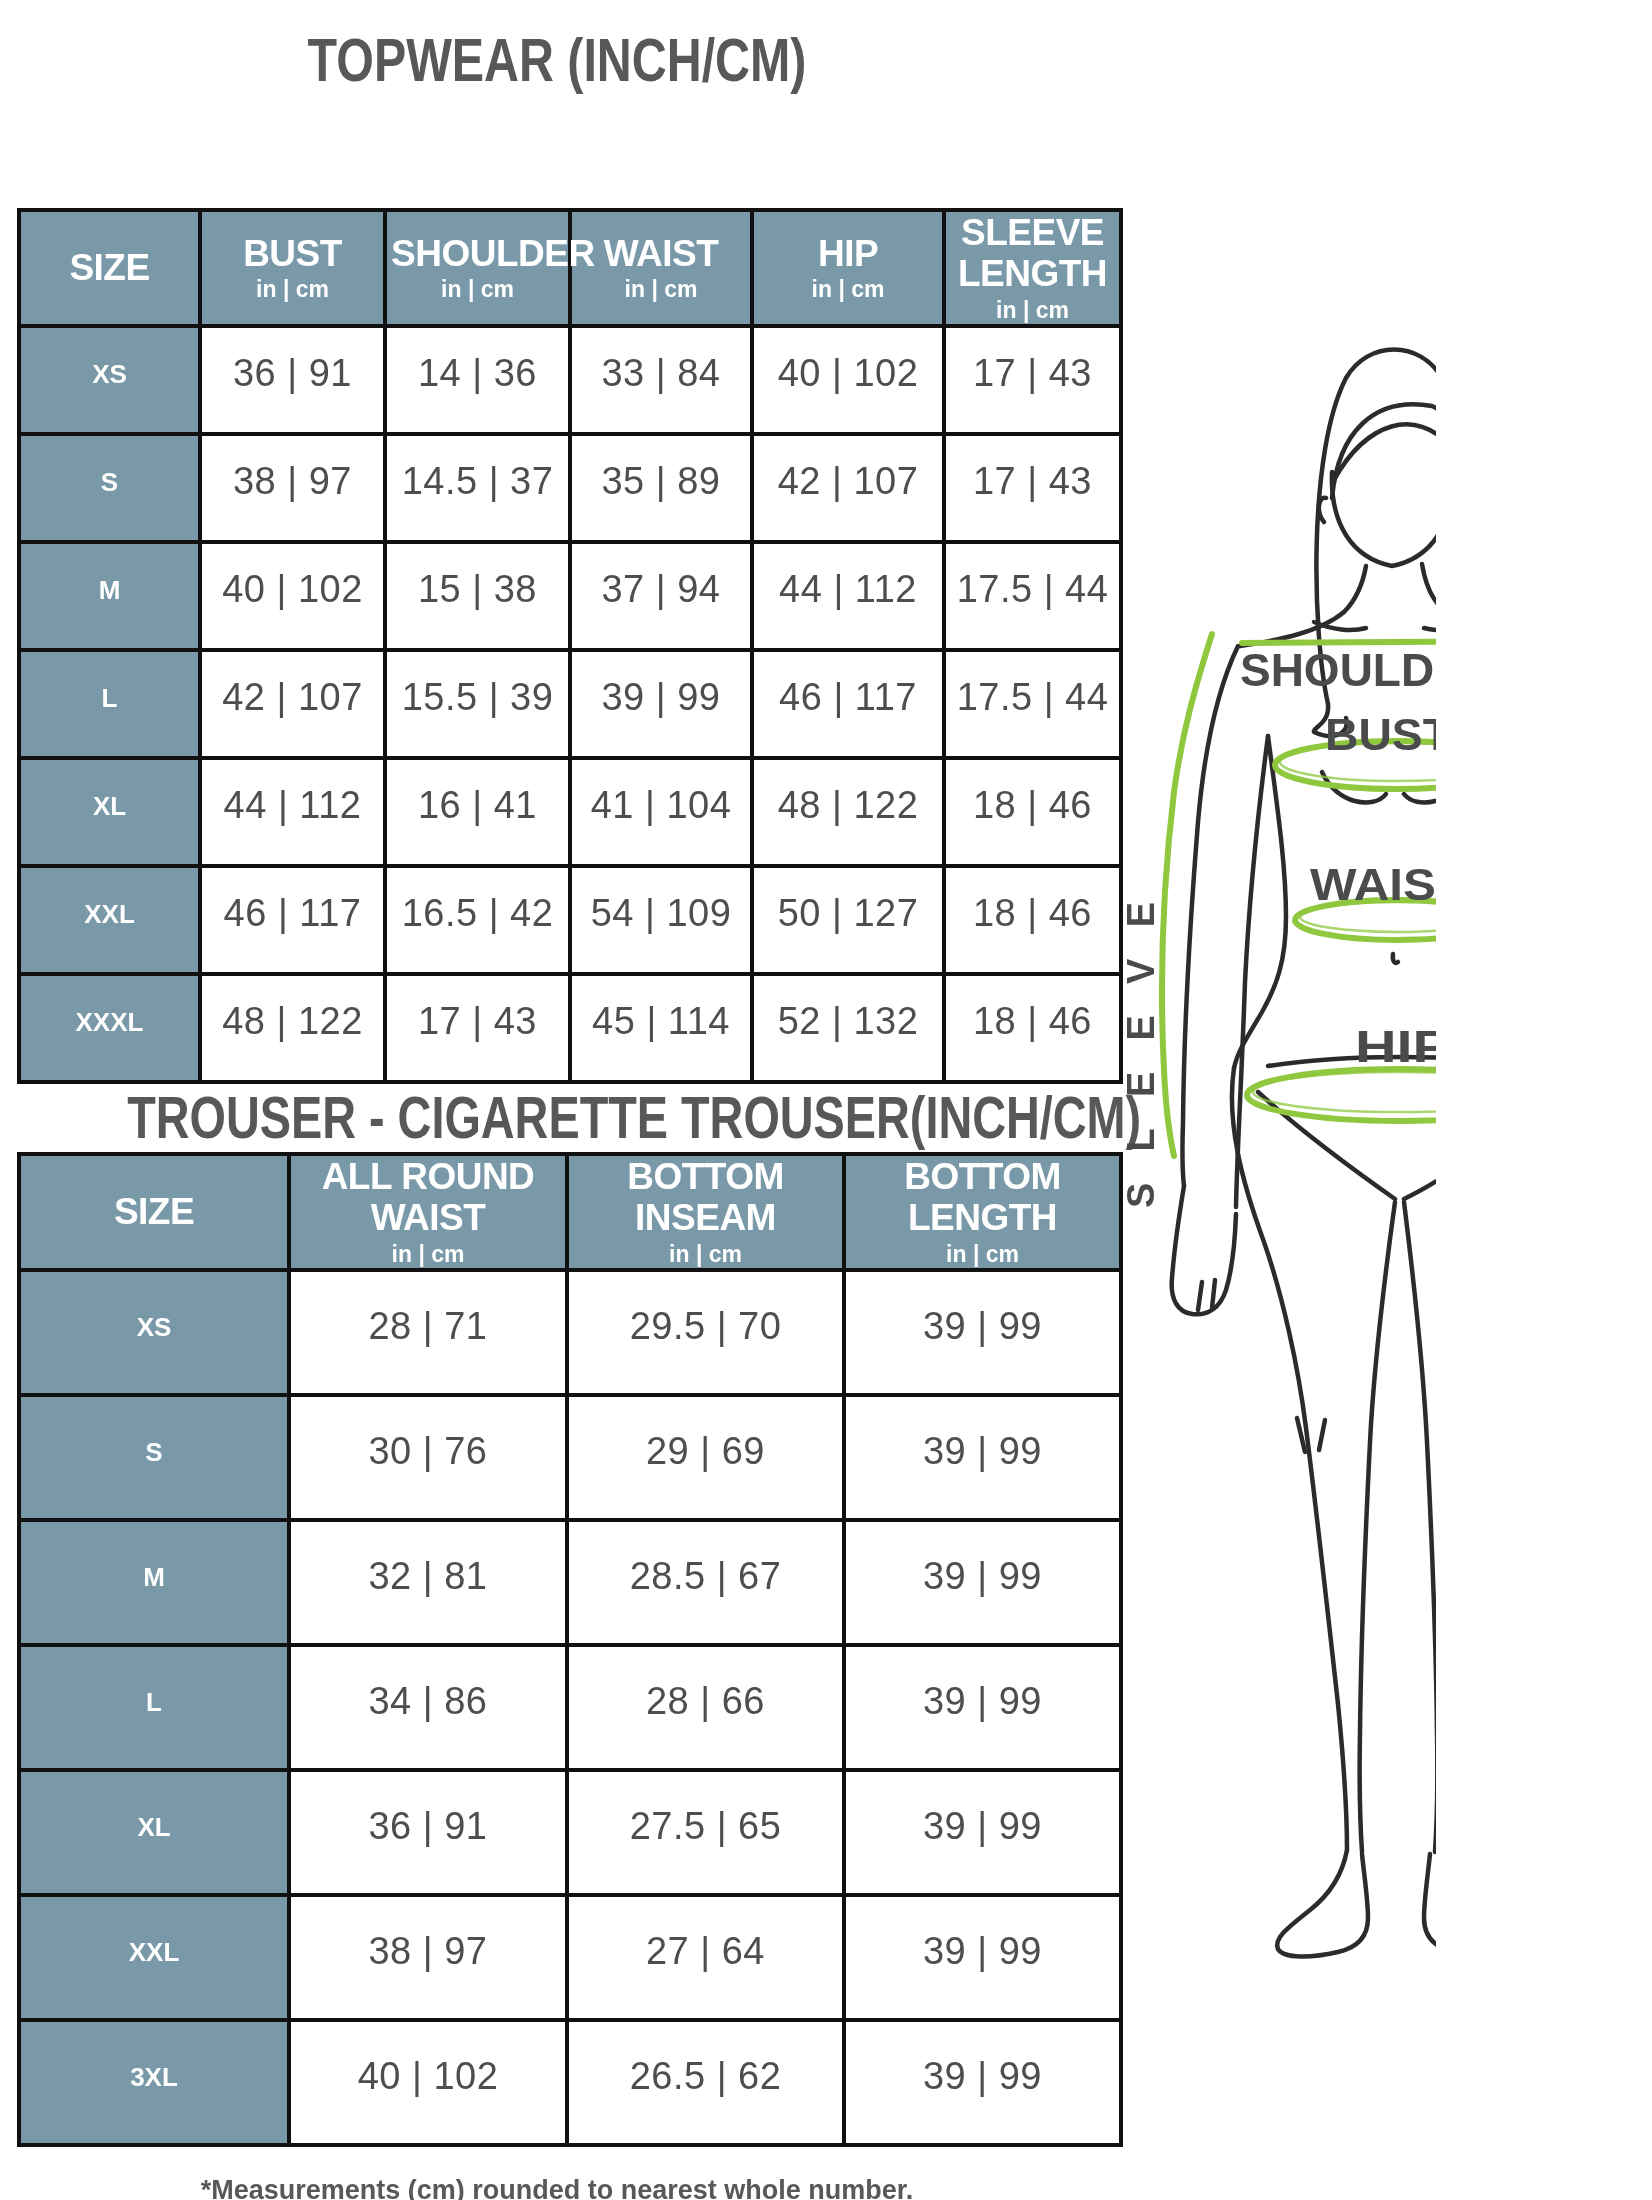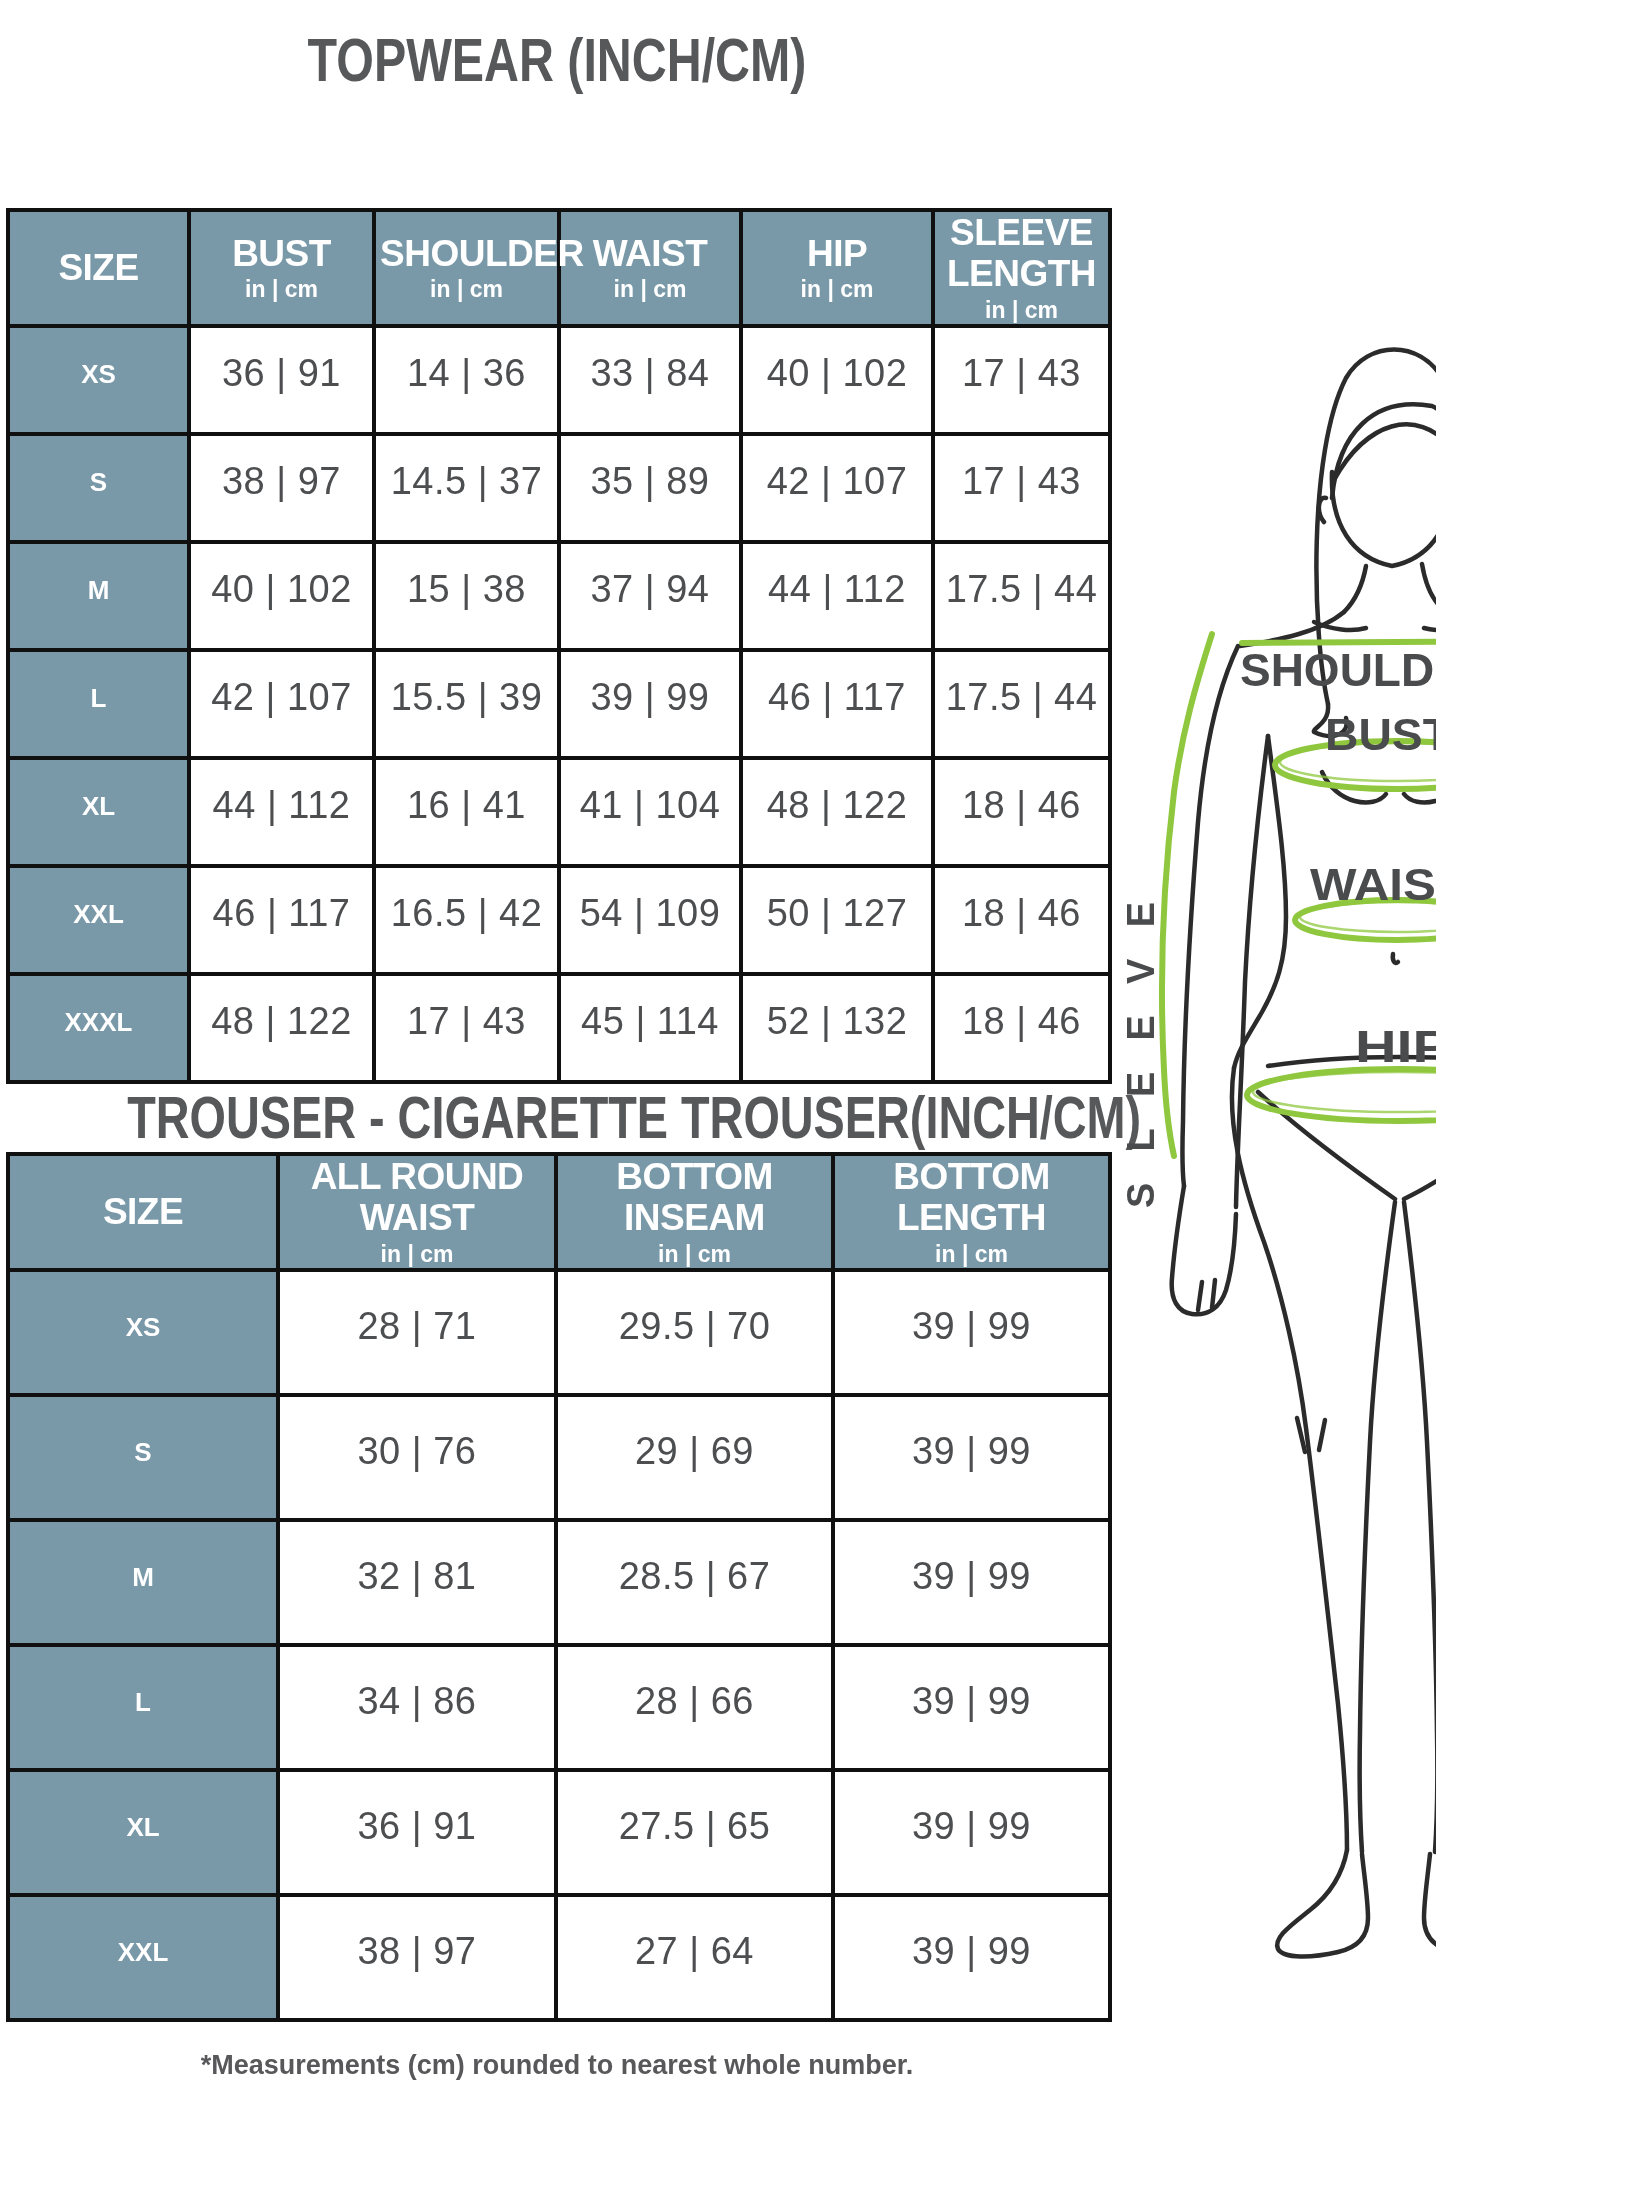--- a/index.html
+++ b/index.html
@@ -3,21 +3,21 @@
 <meta charset="utf-8">
 <style>
   html,body{margin:0;padding:0;background:#ffffff;}
   .page{position:relative;width:1436px;height:2200px;background:#fff;overflow:hidden;
         font-family:"Liberation Sans", sans-serif;}
   .panel{position:absolute;left:6px;top:0;width:1102px;}
   .title{font-weight:bold;color:#57585a;text-align:center;white-space:nowrap;
          transform:scaleX(.78);transform-origin:50% 50%;}
   .title1{margin:28px 0 0 0;font-size:62px;line-height:64px;}
   .title2{margin:8px 0 8px 0;font-size:60px;line-height:52px;}
-  table{border-collapse:collapse;table-layout:fixed;width:1102px;background:#fff;}
+  table{border-collapse:collapse;table-layout:fixed;width:1102px;background:#fff;margin-left:11px;}
   .t1{margin-top:116px;}
   th,td{border:4px solid #101010;text-align:center;vertical-align:middle;padding:0 4px;}
   thead th{background:#7999a9;color:#ffffff;font-size:37px;font-weight:bold;
            line-height:1.12;letter-spacing:-.5px;}
   tbody th{background:#7999a9;color:#ffffff;font-size:26px;font-weight:bold;padding-bottom:10px;}
   td{color:#4d4e50;font-size:38px;font-weight:normal;letter-spacing:.5px;padding-bottom:12px;}
   .t1 thead tr{height:102px;}
   .t1 tbody tr{height:108px;}
   .t2 thead tr{height:116px;}
   .t2 tbody tr{height:125px;}
@@ -160,20 +160,26 @@
           <td>36 | 91</td>
           <td>27.5 | 65</td>
           <td>39 | 99</td>
         </tr>
         <tr>
           <th>XXL</th>
           <td>38 | 97</td>
           <td>27 | 64</td>
           <td>39 | 99</td>
         </tr>
+        <tr>
+          <th>3XL</th>
+          <td>40 | 102</td>
+          <td>26.5 | 62</td>
+          <td>39 | 99</td>
+        </tr>
       </tbody>
     </table>
 
     <div class="footnote">*Measurements (cm) rounded to nearest whole number.</div>
   </div>
 
   <svg class="figure" viewBox="0 0 536 1660" xmlns="http://www.w3.org/2000/svg">
 
     <g stroke="#2b2b2b" stroke-width="4.5" fill="none" stroke-linecap="round" stroke-linejoin="round">
 

